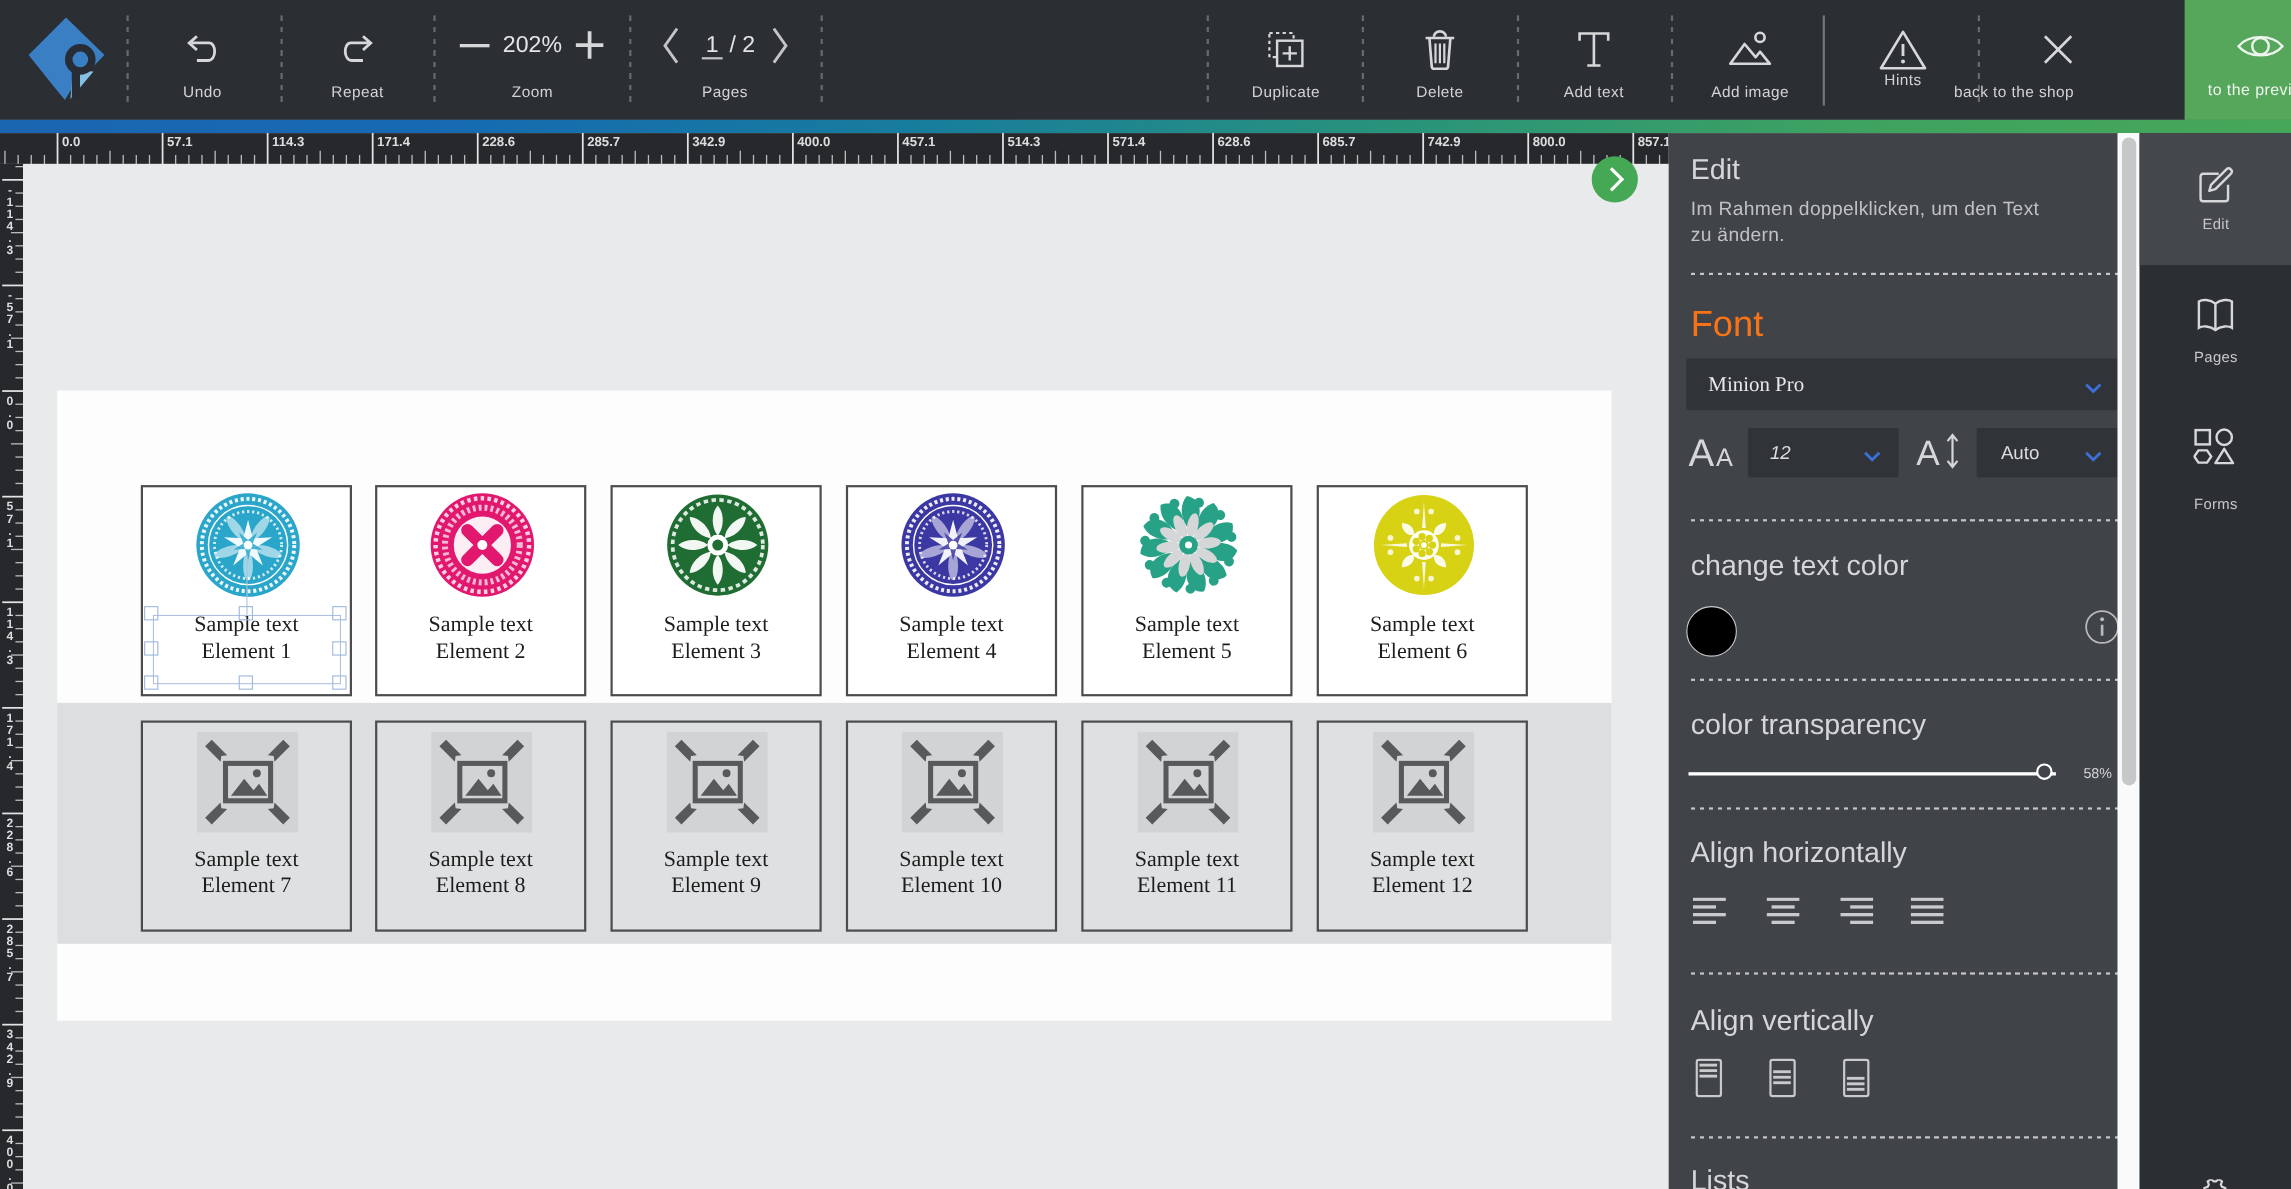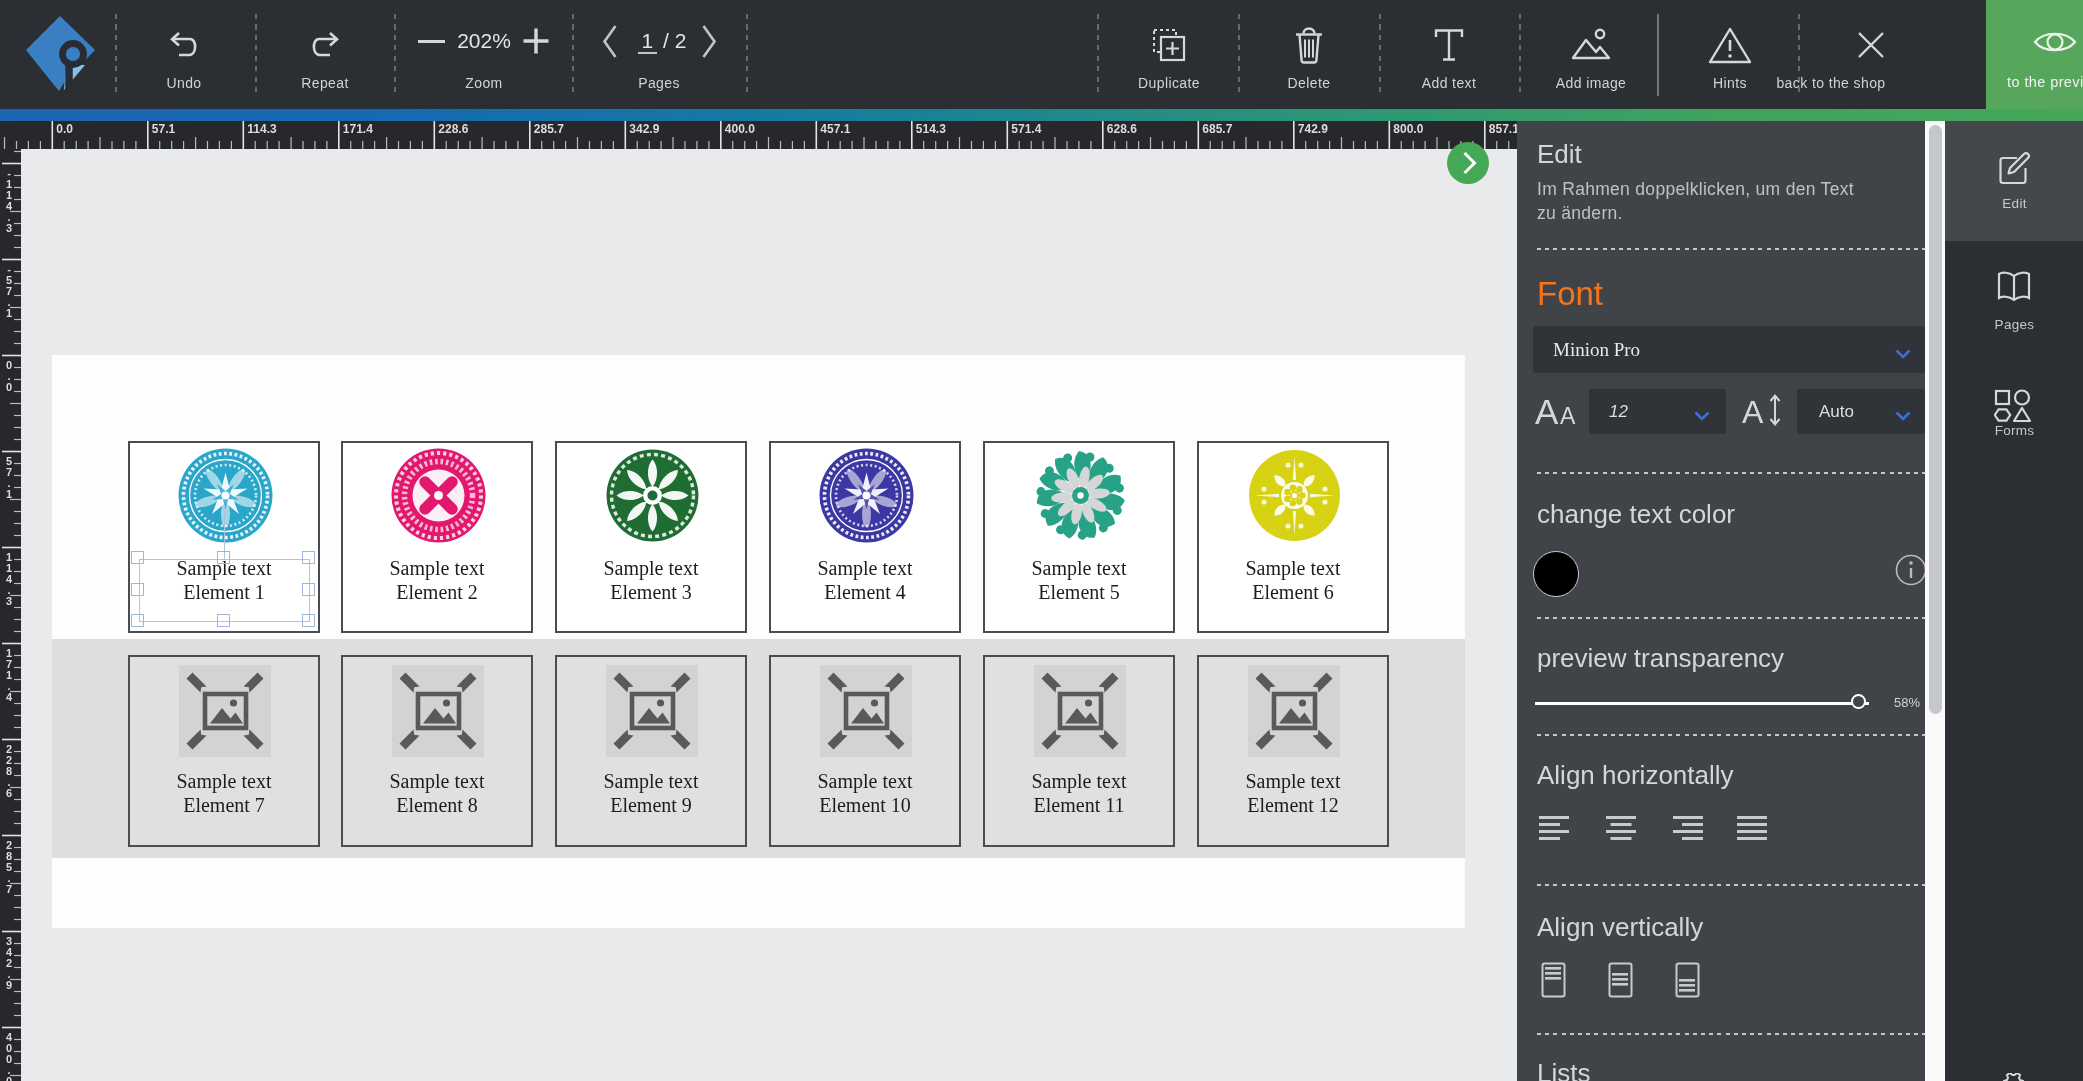--- a/index.html
+++ b/index.html
@@ -75,21 +75,21 @@
     <div style="position:absolute;left:1569px;top:25px;width:44px;height:40px;"><svg width="44" height="40" viewBox="0 0 44 40" style="">
         <circle cx="31" cy="9" r="4.2" fill="none" stroke="#d6d7d9" stroke-width="2.4"></circle>
         <path d="M4 33 L17 15 L27 27 L31 22 L40 33 Z" fill="none" stroke="#d6d7d9" stroke-width="2.4" stroke-linejoin="round"></path>
       </svg></div>
     <div style="position:absolute;left:1521px;top:75px;width:140px;text-align:center;font-size:14px;color:#d2d3d5;letter-spacing:.4px;">Add image</div>
     <div style="position:absolute;left:1707px;top:25px;width:46px;height:40px;"><svg width="46" height="40" viewBox="0 0 46 40" style="">
         <path d="M23 4 L43 37 H3 Z" fill="none" stroke="#d6d7d9" stroke-width="2.4" stroke-linejoin="round"></path>
         <path d="M23 15 v11" stroke="#d6d7d9" stroke-width="2.6"></path>
         <circle cx="23" cy="31" r="1.8" fill="#d6d7d9"></circle>
       </svg></div>
-    <div style="position:absolute;left:1660px;top:75px;width:140px;text-align:center;font-size:14px;color:#d2d3d5;letter-spacing:.4px;">Hints</div>
+    <div style="position:absolute;left:1660px;top:64px;width:140px;text-align:center;font-size:14px;color:#d2d3d5;letter-spacing:.4px;">Hints</div>
     <div style="position:absolute;left:1853px;top:27px;width:36px;height:36px;"><svg width="36" height="36" viewBox="0 0 36 36" style="">
         <path d="M6 6 L30 30 M30 6 L6 30" stroke="#d6d7d9" stroke-width="2.4"></path>
       </svg></div>
     <div style="position:absolute;left:1761px;top:75px;width:140px;text-align:center;font-size:14px;color:#d2d3d5;letter-spacing:.4px;">back to the shop</div>
     <div style="position:absolute;left:1986px;top:0;width:138px;height:109px;background:#56a75c;">
       <div style="position:absolute;left:46px;top:27px;width:46px;height:30px;"><svg width="46" height="30" viewBox="0 0 46 30" style="">
           <path d="M3 15 C12 4 34 4 43 15 C34 26 12 26 3 15 Z" fill="none" stroke="#eef5ee" stroke-width="2.2"></path>
           <circle cx="23" cy="15" r="7.5" fill="none" stroke="#eef5ee" stroke-width="2.2"></circle>
         </svg></div>
       <div style="position:absolute;left:0;top:74px;width:138px;text-align:center;font-size:14.5px;color:#eef5ee;letter-spacing:.4px;">to the preview</div>
@@ -685,21 +685,21 @@
     </div>
     <div style="position:absolute;left:20px;top:351px;width:389px;height:2.2px;background:repeating-linear-gradient(90deg,#c4c5c7 0 4px,transparent 4px 8.2px);"></div>
     <div style="position:absolute;left:20px;top:378px;font-size:26px;color:#d5d6d8;">change text color</div>
     <div style="position:absolute;left:16px;top:430px;width:46px;height:46px;border-radius:50%;background:#000;border:1.5px solid #c9cacc;"></div>
     <div style="position:absolute;left:378px;top:433px;width:32px;height:32px;"><svg width="32" height="32" viewBox="0 0 32 32" style="">
         <circle cx="16" cy="16" r="14.5" fill="none" stroke="#b9babc" stroke-width="1.6"></circle>
         <circle cx="16" cy="9" r="1.8" fill="#b9babc"></circle>
         <path d="M16 14 V24" stroke="#b9babc" stroke-width="2.4"></path>
       </svg></div>
     <div style="position:absolute;left:20px;top:496px;width:389px;height:2.2px;background:repeating-linear-gradient(90deg,#c4c5c7 0 4px,transparent 4px 8.2px);"></div>
-    <div style="position:absolute;left:20px;top:522px;font-size:26px;color:#d5d6d8;">preview transparency</div>
+    <div style="position:absolute;left:20px;top:522px;font-size:26px;color:#d5d6d8;">color transparency</div>
     <div style="position:absolute;left:18px;top:581px;width:334px;height:2.5px;background:#fff;"></div>
     <div style="position:absolute;left:334px;top:573px;width:15px;height:15px;border-radius:50%;border:2.5px solid #fff;background:#404448;"></div>
     <div style="position:absolute;left:377px;top:574px;width:32px;font-size:13px;color:#d2d3d5;">58%</div>
     <div style="position:absolute;left:20px;top:613px;width:389px;height:2.2px;background:repeating-linear-gradient(90deg,#c4c5c7 0 4px,transparent 4px 8.2px);"></div>
     <div style="position:absolute;left:20px;top:639px;font-size:26px;color:#d5d6d8;">Align horizontally</div>
     <div style="position:absolute;left:22px;top:695px;width:30px;height:26px;"><svg width="30" height="26" viewBox="0 0 30 26" style="">
         <rect x="0" y="0" width="30" height="3" fill="#c9cacc"></rect>
         <rect x="0" y="7" width="21" height="3" fill="#c9cacc"></rect>
         <rect x="0" y="14" width="30" height="3" fill="#c9cacc"></rect>
         <rect x="0" y="21" width="21" height="3" fill="#c9cacc"></rect>
@@ -759,16 +759,16 @@
         <path d="M18 6 C13 2 6 2 3 4 V28 C6 26 13 26 18 30 C23 26 30 26 33 28 V4 C30 2 23 2 18 6 Z" fill="none" stroke="#d6d7d9" stroke-width="2.2"></path>
         <path d="M18 6 V30" stroke="#d6d7d9" stroke-width="2.2"></path>
       </svg></div>
     <div style="position:absolute;left:0;top:196px;width:139px;text-align:center;font-size:13.5px;color:#c6c7c9;letter-spacing:.3px;">Pages</div>
     <div style="position:absolute;left:49px;top:268px;width:40px;height:34px;"><svg width="40" height="34" viewBox="0 0 40 34" style="">
         <rect x="2" y="2" width="13" height="13" fill="none" stroke="#d6d7d9" stroke-width="2.2"></rect>
         <circle cx="28" cy="8.5" r="7" fill="none" stroke="#d6d7d9" stroke-width="2.2"></circle>
         <polygon points="4.6,20.4 12.4,20.4 16.2,26 12.4,31.6 4.6,31.6 0.8,26" fill="none" stroke="#d6d7d9" stroke-width="2.2"></polygon>
         <path d="M28 19 L36 32 H20 Z" fill="none" stroke="#d6d7d9" stroke-width="2.2" stroke-linejoin="round"></path>
       </svg></div>
-    <div style="position:absolute;left:0;top:302px;width:139px;text-align:center;font-size:13.5px;color:#c6c7c9;letter-spacing:.3px;">Forms</div>
+    <div style="position:absolute;left:0;top:330px;width:139px;text-align:center;font-size:13.5px;color:#c6c7c9;letter-spacing:.3px;">Forms</div>
     <div style="position:absolute;left:55px;top:950px;width:30px;height:12px;"><svg width="30" height="12" viewBox="0 0 30 12" style="">
         <path d="M4 12 V8 l3-1 1-2 -1-3 3-2 2.5 2 h2 L17 0 l3 2 -1 3 1 2 3 1 v4" fill="none" stroke="#d6d7d9" stroke-width="2"></path>
       </svg></div>
   </div>
 </body></html>

